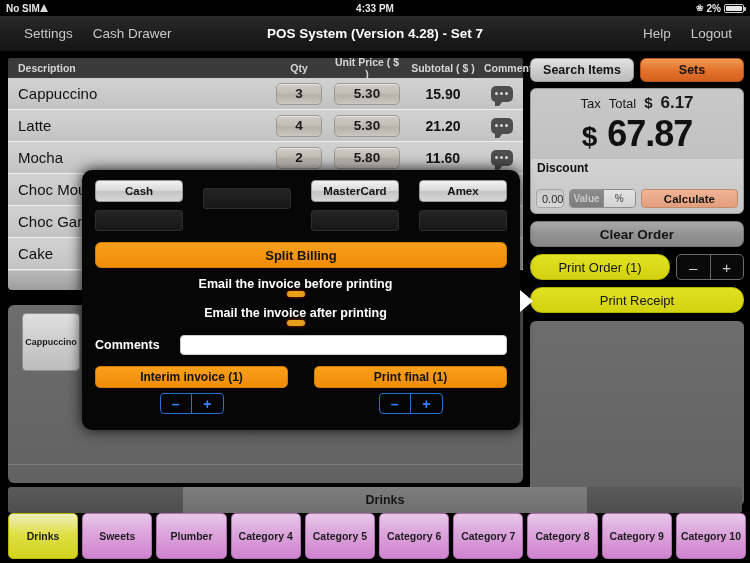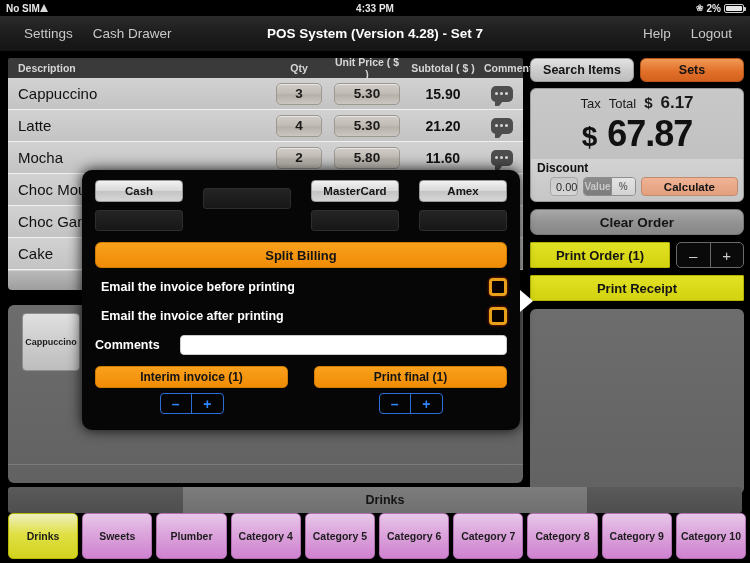--- a/index.html
+++ b/index.html
@@ -192,22 +192,22 @@
   .total-line {
     display:flex; align-items:baseline; justify-content:center; gap: 10px;
     padding: 0 10px 4px 10px; color:#111;
   }
   .total-cur { font-size: 28px; font-weight: bold; }
   .total-val { font-size: 36px; font-weight: bold; letter-spacing:-1px; }
   .disc-wrap {
     background: linear-gradient(to bottom,#d3d3d3 0%,#c6c6c6 100%);
     padding: 2px 5px 5px 5px;
   }
-  .disc-lbl { font-size: 12px; font-weight: bold; color:#111; padding: 0 0 2px 1px;}
-  .disc-row { display:flex; align-items:center; gap: 5px; margin-left: 14px; }
+  .disc-lbl { font-size: 12px; font-weight: bold; color:#111; padding: 0 0 14px 1px;}
+  .disc-row { display:flex; align-items:center; gap: 5px; }
   .disc-input {
     flex: 1; height: 19px; border-radius: 4px; border:1px solid #a5a5a5;
     background: linear-gradient(to bottom,#c9c9c9 0%,#d6d6d6 100%);
     display:flex; align-items:center; padding-left: 5px;
     font-size: 11px; color:#2a2a2a;
   }
   .seg { display:flex; height: 19px; border-radius: 4px; overflow:hidden;
          border:1px solid #8e8e8e; }
   .seg-item {
     display:flex; align-items:center; justify-content:center;
@@ -226,23 +226,23 @@
   .btn-clear {
     margin-top: 7px; height: 26px;
     background: linear-gradient(to bottom,#a8a8a8 0%,#939393 50%,#878787 100%);
     border:1px solid #767676; border-radius: 7px;
     display:flex; align-items:center; justify-content:center;
     font-size: 13.5px; font-weight:bold; color:#141414;
   }
   .print-order-row { margin-top: 7px; display:flex; gap: 6px; align-items:stretch; }
   .btn-yellow {
     background: linear-gradient(to bottom,#e2e225 0%,#d2d20f 100%);
-    border:1px solid #b5b500; border-radius: 1px;
-    display:flex; align-items:center; justify-content:center;
-    font-size: 13px; font-weight:bold; color:#141414; height: 26px;
+    border:1px solid #b5b500; border-radius: 12px;
+    display:flex; align-items:center; justify-content:center;
+    font-size: 13px; font-weight:normal; color:#141414; height: 26px;
   }
   .po-btn { flex: 1; }
   .stepper {
     display:flex; width: 68px; height: 26px; border:1px solid #6a6a6a;
     border-radius: 5px; overflow:hidden; background:#0a0a0a;
   }
   .stepper div {
     flex:1; display:flex; align-items:center; justify-content:center;
     color:#cccccc; font-size: 15px;
   }
@@ -280,21 +280,21 @@
     border:1px solid #2e2e2e;
   }
   .split-btn {
     margin: 11px 13px 0 13px; height: 26px; border-radius: 6px;
     background: linear-gradient(to bottom,#f9a01b 0%,#f08c06 100%);
     border:1px solid #d07c05;
     display:flex; align-items:center; justify-content:center;
     font-size: 13px; font-weight:bold; color:#141414;
   }
   .chk-row {
-    display:flex; align-items:center; margin: 9px 13px 0 19px; height: 20px;
+    display:flex; align-items:center; margin: 9px 13px 0 2px; height: 20px; flex-direction: column;
   }
   .chk-lbl { flex:1; color:#ffffff; font-size: 12.5px; font-weight:bold; }
   .chk-box {
     width: 18px; height: 18px; border-radius: 4px;
     border: 3px solid #e8a01a; background:#090000;
     box-shadow: 0 0 3px rgba(200,40,0,0.9);
   }
   .cmt-row { display:flex; align-items:center; margin: 9px 13px 0 13px; gap: 20px; }
   .cmt-lbl { color:#ffffff; font-size: 12.5px; font-weight:bold; }
   .cmt-input {

